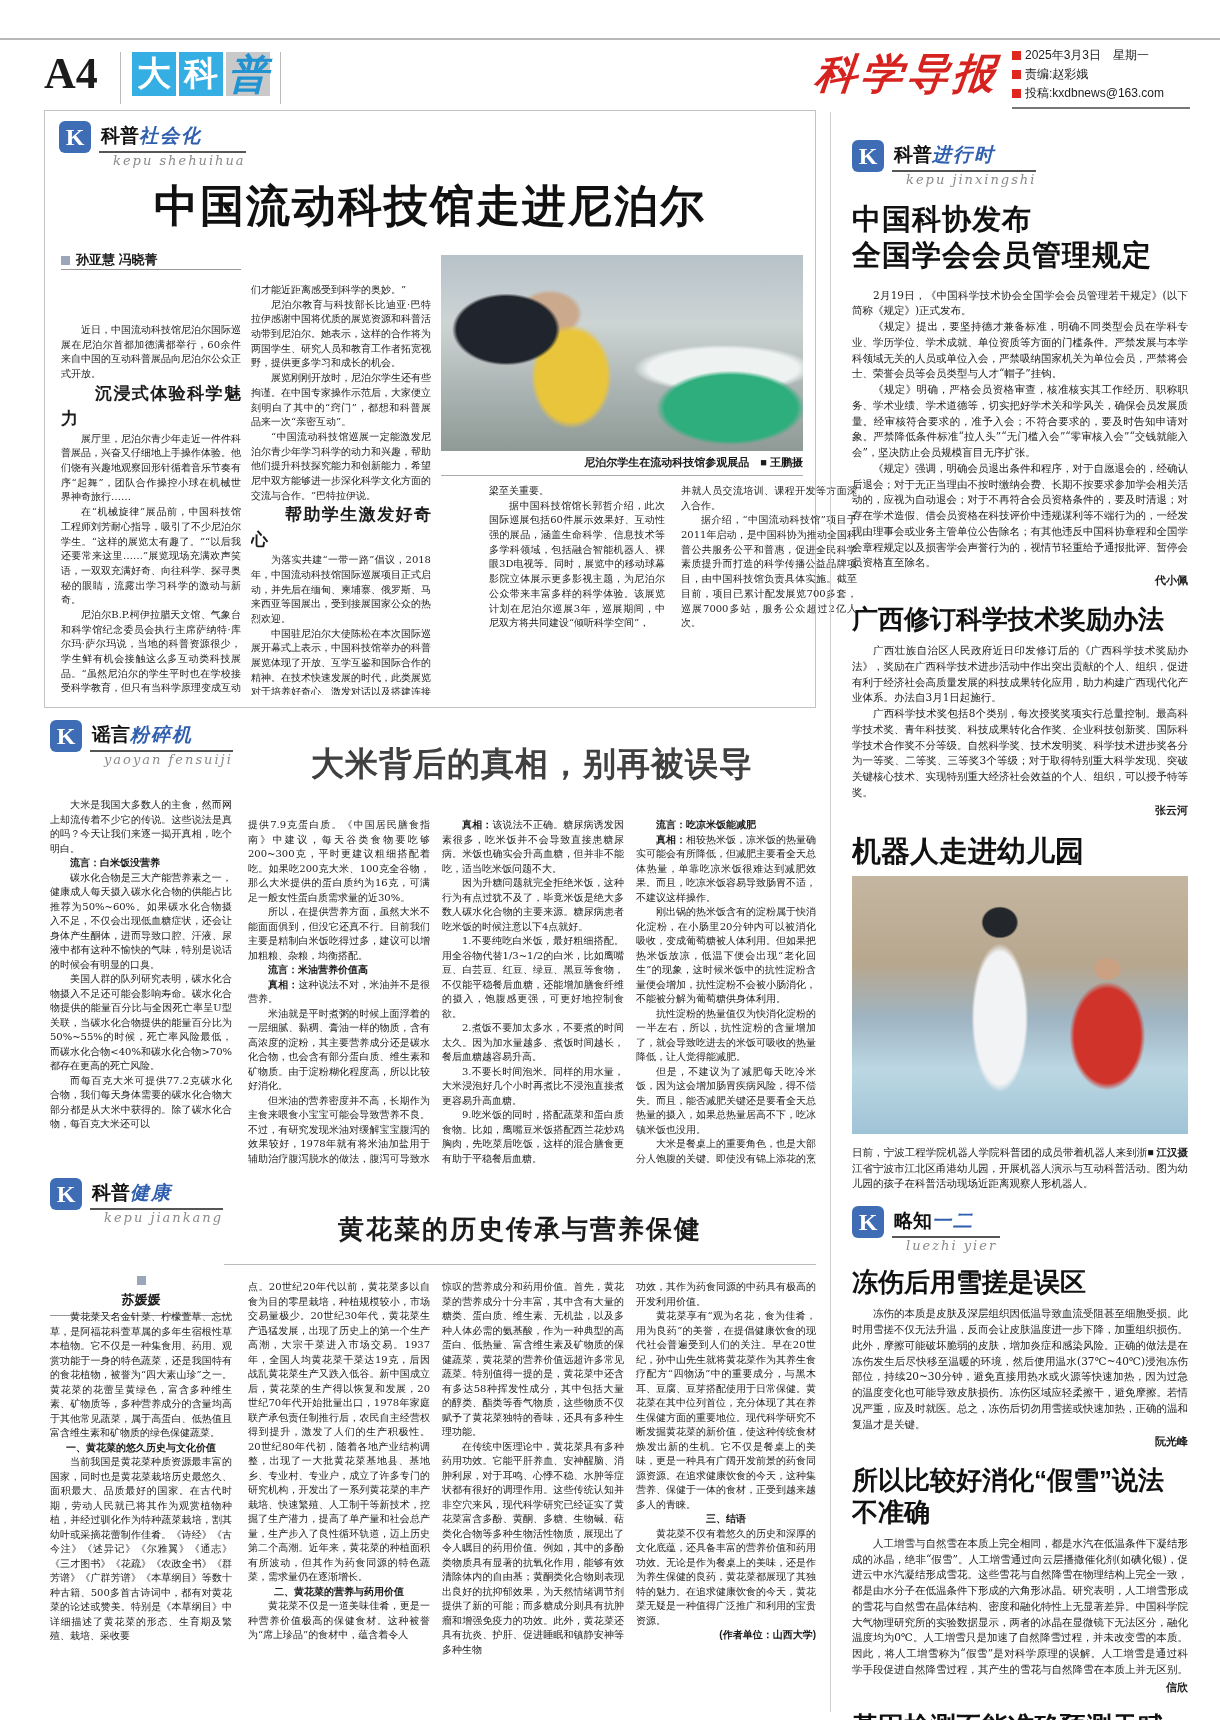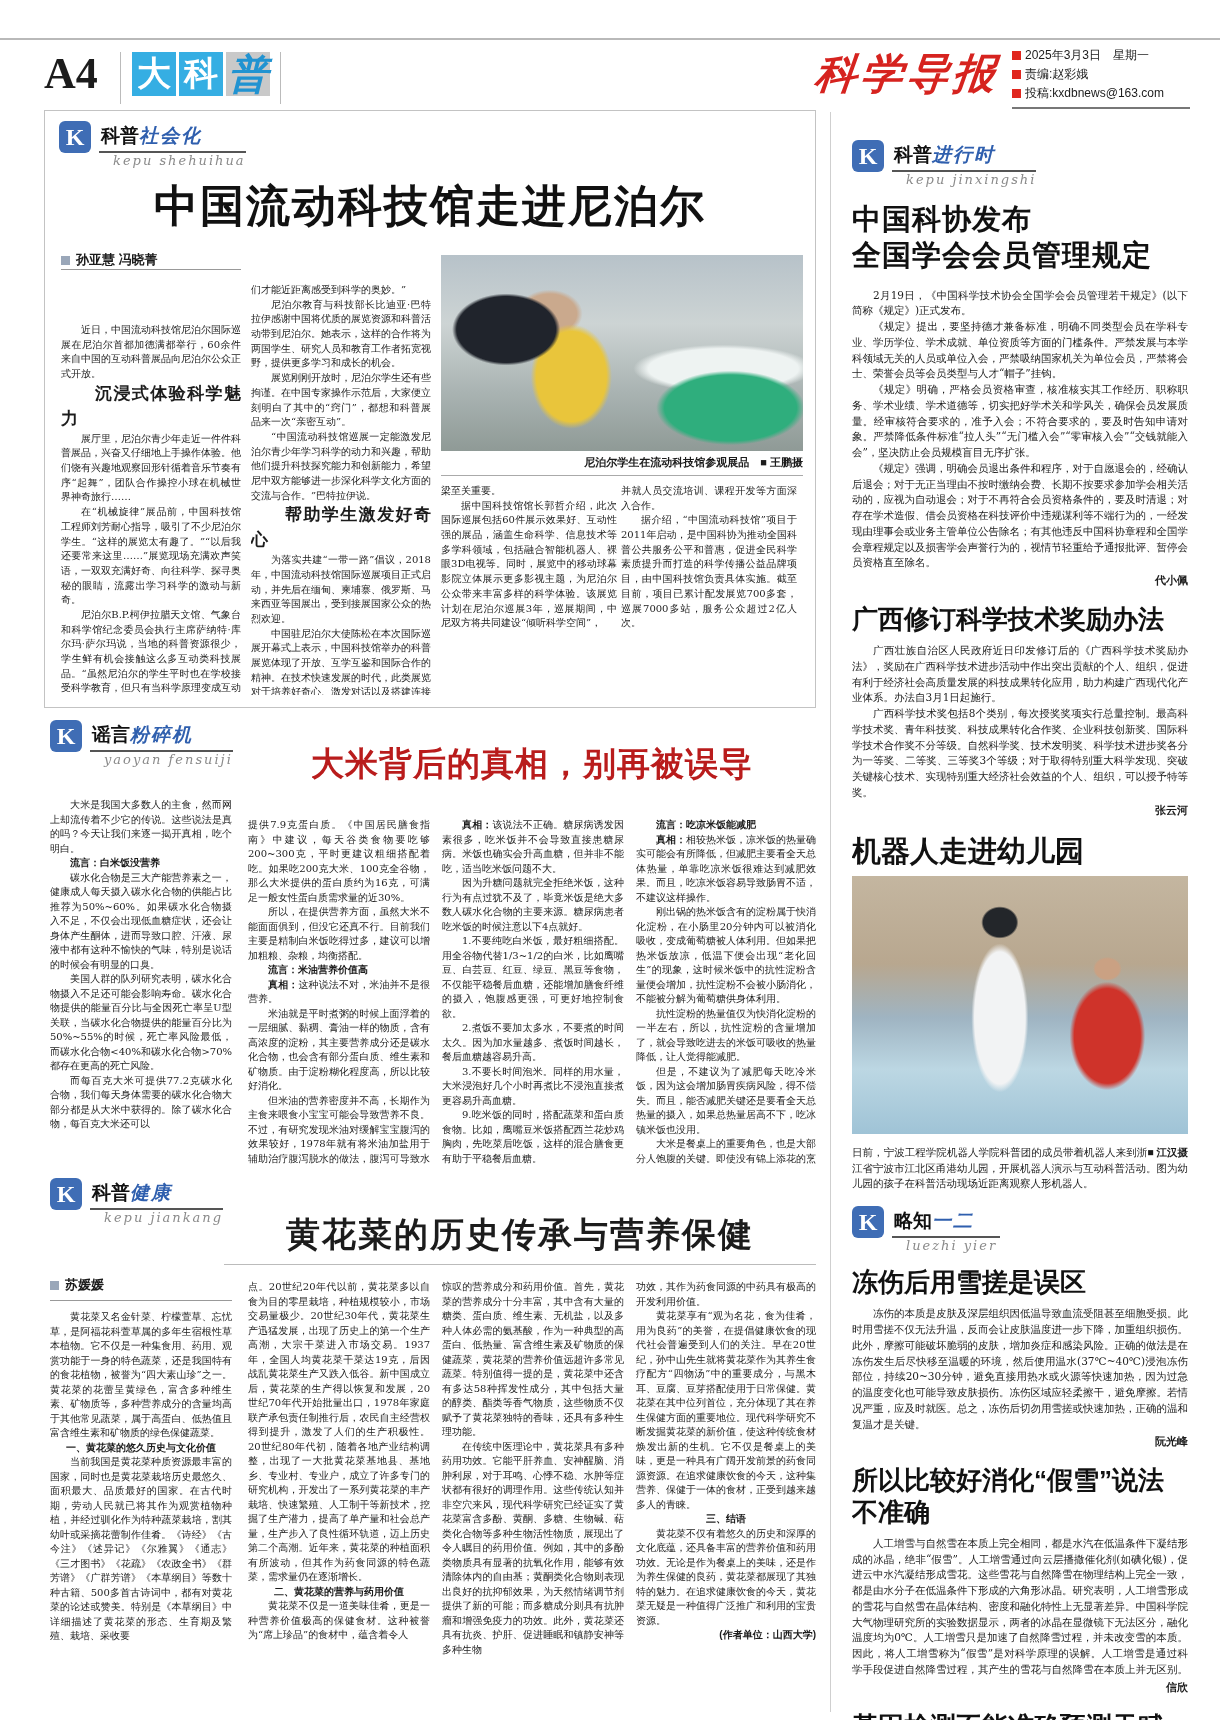--- a/index.html
+++ b/index.html
@@ -50,39 +50,39 @@
   .photo1{width:362px;height:196px;
      background:
        radial-gradient(90px 60px at 18% 38%, #20242c 0 55%, transparent 60%),
        radial-gradient(70px 90px at 36% 62%, #e9c53b 0 50%, transparent 58%),
        radial-gradient(60px 44px at 30% 30%, #caa98d 0 45%, transparent 55%),
        radial-gradient(120px 60px at 80% 78%, #2fae7d 0 55%, transparent 62%),
        radial-gradient(150px 40px at 78% 58%, #eef3f2 0 50%, transparent 60%),
        linear-gradient(180deg,#b7c2c9 0%,#cdd4d4 35%,#a9b3b2 70%,#8f9a96 100%);}
   .cap1{margin-top:4px;font-size:11px;font-weight:700;text-align:right;font-family:"Liberation Sans",sans-serif;
         border-bottom:1px solid #aaa;padding-bottom:5px;}
-  #art1 .subcols{display:flex;gap:4px;margin-top:8px;}
+  #art1 .subcols{display:flex;gap:16px;margin-top:8px;margin-left:48px;}
   #art1 .subcols .col{width:176px;height:198px;}
   
   #rice{position:absolute;left:44px;top:714px;width:772px;height:456px;}
   #rice .badge{position:absolute;left:6px;top:6px;}
   #rice h2{position:absolute;left:204px;top:28px;width:568px;margin:0;text-align:center;font-size:33px;letter-spacing:1px;
-           font-family:"Liberation Sans","DejaVu Sans",sans-serif;color:#b91c1c;}
+           font-family:"Liberation Sans","DejaVu Sans",sans-serif;color:#404040;}
   #rice .c1{position:absolute;left:6px;top:84px;width:182px;height:368px;font-size:10px;line-height:1.45;}
   #rice .c2{position:absolute;left:204px;top:104px;width:182px;height:348px;font-size:10px;line-height:1.45;}
   #rice .c3{position:absolute;left:398px;top:104px;width:182px;height:348px;font-size:10px;line-height:1.45;}
   #rice .c4{position:absolute;left:592px;top:104px;width:180px;height:348px;font-size:10px;line-height:1.45;}
   
   #lily{position:absolute;left:44px;top:1176px;width:772px;height:544px;}
   #lily .badge{position:absolute;left:6px;top:2px;}
-  #lily h2{position:absolute;left:180px;top:36px;width:592px;margin:0;text-align:center;font-size:34px;letter-spacing:2px;
+  #lily h2{position:absolute;left:180px;top:36px;width:592px;margin:0;text-align:center;font-size:26px;letter-spacing:2px;
            font-family:"Liberation Sans","DejaVu Sans",sans-serif;}
   #lily .rule{position:absolute;left:180px;top:88px;width:592px;height:1px;background:#bbb;}
   .lbyline{position:absolute;left:6px;top:100px;width:182px;border-bottom:1px solid #999;padding-bottom:6px;
-           font-weight:700;font-size:13px;font-family:"Liberation Sans",sans-serif;display:flex;gap:6px;align-items:center;}
+           font-weight:700;font-size:13px;font-family:"Liberation Sans",sans-serif;display:flex;gap:6px;align-items:center;flex-direction:column;}
   #lily .c{position:absolute;top:104px;width:182px;height:436px;font-size:10px;line-height:1.45;}
   #lily .cc1{left:6px;top:134px;height:406px;}
   #lily .cc2{left:204px;}
   #lily .cc3{left:398px;}
   #lily .cc4{left:592px;width:180px;}
   .credit{text-align:right;font-weight:700;font-family:"Liberation Sans",sans-serif;}
   
   #vdiv{position:absolute;left:830px;top:112px;width:1px;height:1600px;background:#cfcfcf;}
   #side{position:absolute;left:852px;top:140px;width:336px;height:1580px;overflow:hidden;}
   #side .badge{margin-bottom:14px;}

